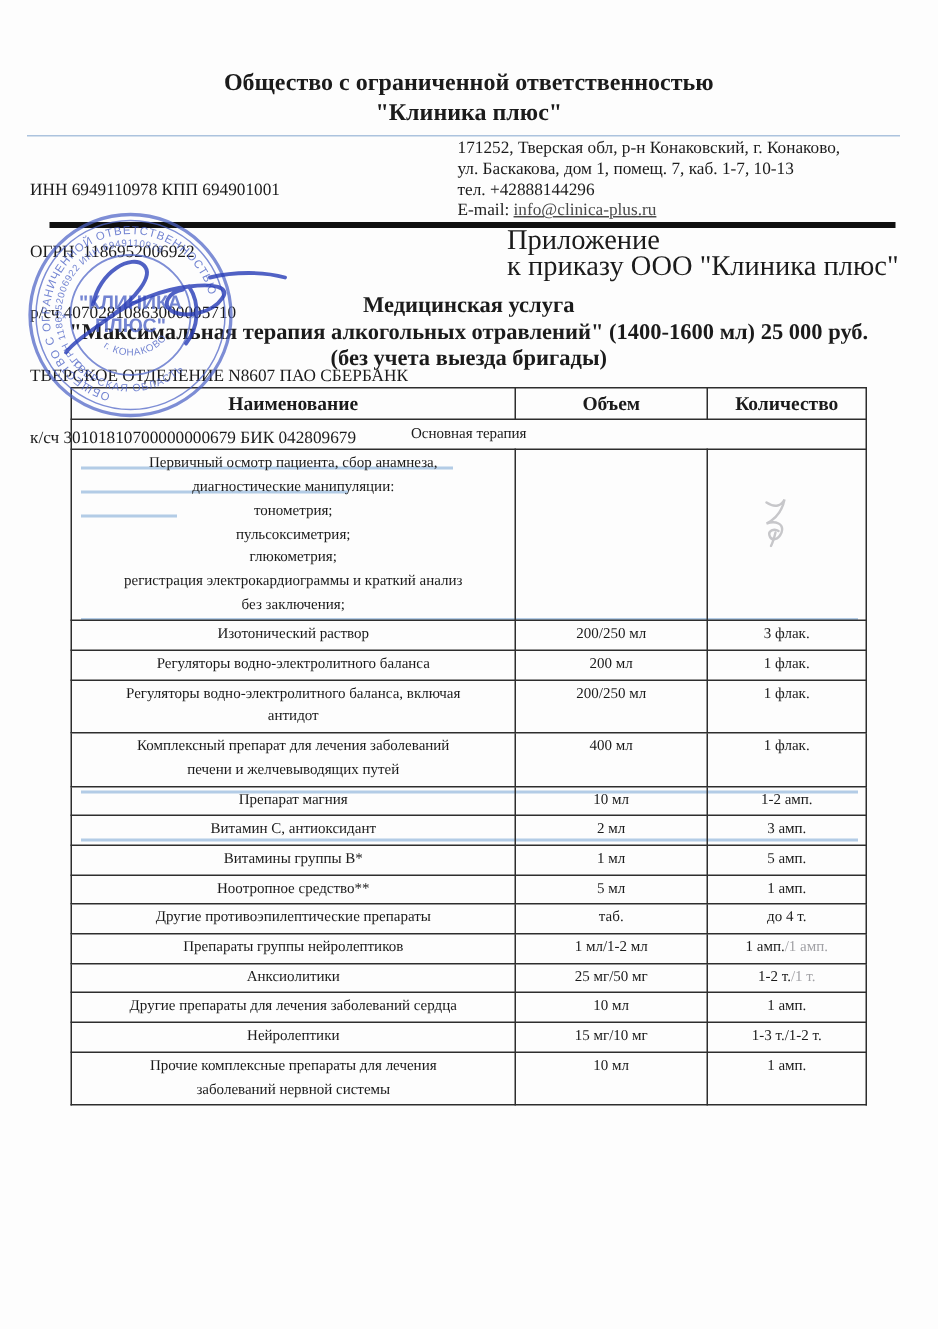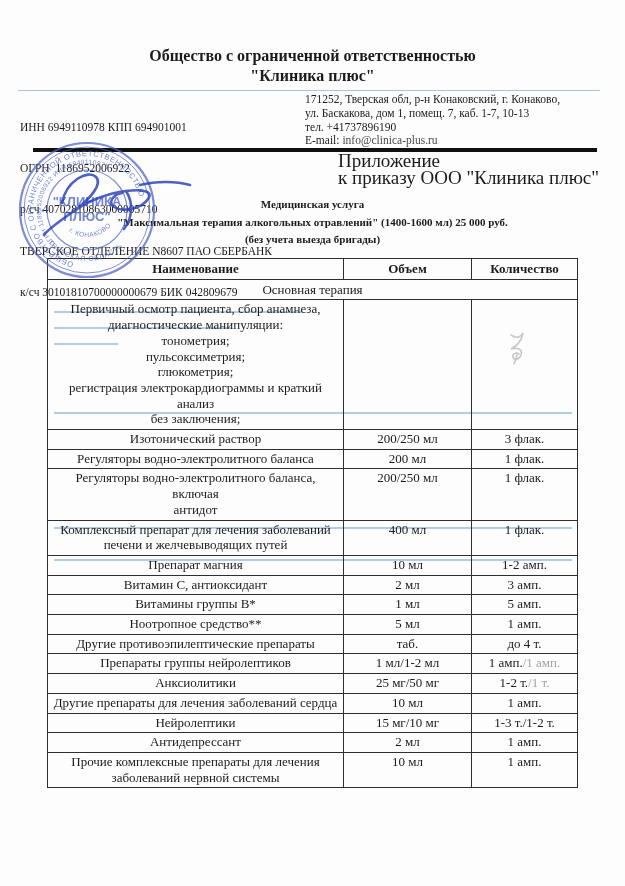--- a/index.html
+++ b/index.html
@@ -9,37 +9,37 @@
 
   .org-title { position:absolute; top:46px; left:0; width:625px; text-align:center;
                font-weight:bold; font-size:16px; line-height:20px; }
   .blue-rule { position:absolute; top:90px; left:18px; width:582px; height:1px;
                background:#9db9d8; opacity:.85; }
 
   .info-left  { position:absolute; top:93px; left:20px;  width:285px;
                 font-size:11.5px; line-height:13.8px; white-space:pre-wrap; }
   .info-right { position:absolute; top:93px; left:305px; width:300px;
                 font-size:11.5px; line-height:13.8px; }
-  .email-link { color:#4a4a4a; }
+  .email-link { color:#4a4a4a; text-decoration:underline; }
 
   .strike-line { position:absolute; top:148px; left:33px; width:564px; height:3.5px;
                  background:#101010; }
 
   .appendix { position:absolute; top:153px; left:338px; font-size:19px; line-height:16.5px; }
 
   .service { position:absolute; top:196px; left:0; width:625px; text-align:center;
-             font-weight:bold; font-size:11px; line-height:17.5px; }
+             font-weight:bold; font-size:15px; line-height:17.5px; }
 
   .doc-table { position:absolute; top:258px; left:47px; width:530px;
                border-collapse:collapse; table-layout:fixed; }
   .doc-table col.c-name { width:296px; }
   .doc-table col.c-vol  { width:128px; }
   .doc-table col.c-qty  { width:106px; }
   .doc-table th, .doc-table td { border:1px solid #2e2e2e; vertical-align:top;
-               font-size:13px; line-height:15.7px; padding:1px 4px 2px 4px; }
+               font-size:10px; line-height:15.7px; padding:1px 4px 2px 4px; }
   .doc-table th { font-size:13px; font-weight:bold; text-align:center; padding:2px; }
   .doc-table td.section { text-align:center; padding:2px; }
   .doc-table td.name { white-space:pre-line; text-align:center; }
   .doc-table td.vol, .doc-table td.qty { text-align:center; }
   .faded { color:#a2a2a6;text-align:right; }
 
   
   .artifact { position:absolute; height:1.5px; background:rgba(118,164,212,.55); }
   .a1 { top:311px; left:54px; width:248px; }
   .a2 { top:327px; left:54px; width:178px; }
@@ -68,21 +68,21 @@
     <div>ИНН 6949110978 КПП 694901001</div>
     <div>ОГРН&nbsp; 1186952006922</div>
     <div>р/сч 40702810863000005710</div>
     <div>ТВЕРСКОЕ ОТДЕЛЕНИЕ N8607 ПАО СБЕРБАНК</div>
     <div>к/сч 30101810700000000679 БИК 042809679</div>
   </div>
 
   <div class="info-right">
     <div>171252, Тверская обл, р-н Конаковский, г. Конаково,</div>
     <div>ул. Баскакова, дом 1, помещ. 7, каб. 1-7, 10-13</div>
-    <div>тел. +41737896190</div>
+    <div>тел. +42888144296</div>
     <div><span>E-mail: </span><span class="email-link">info@clinica-plus.ru</span></div>
   </div>
 
   <div class="strike-line"></div>
 
   <div class="appendix">
     <div>Приложение</div>
     <div>к приказу ООО "Клиника плюс"</div>
   </div>
 
@@ -188,25 +188,20 @@
           <td class="name">Другие препараты для лечения заболеваний сердца</td>
           <td class="vol">10 мл</td>
           <td class="qty">1 амп.</td>
         </tr>
         <tr>
           <td class="name">Нейролептики</td>
           <td class="vol">15 мг/10 мг</td>
           <td class="qty">1-3 т./1-2 т.</td>
         </tr>
         <tr>
-          <td class="name">Антидепрессант</td>
-          <td class="vol">2 мл</td>
-          <td class="qty">1 амп.</td>
-        </tr>
-        <tr>
           <td class="name">Прочие комплексные препараты для лечения
 заболеваний нервной системы</td>
           <td class="vol">10 мл</td>
           <td class="qty">1 амп.</td>
         </tr>
       </tbody>
   </table>
 
   <div class="stamp-wrap">
     <svg width="146" height="146" viewBox="0 0 146 146">

